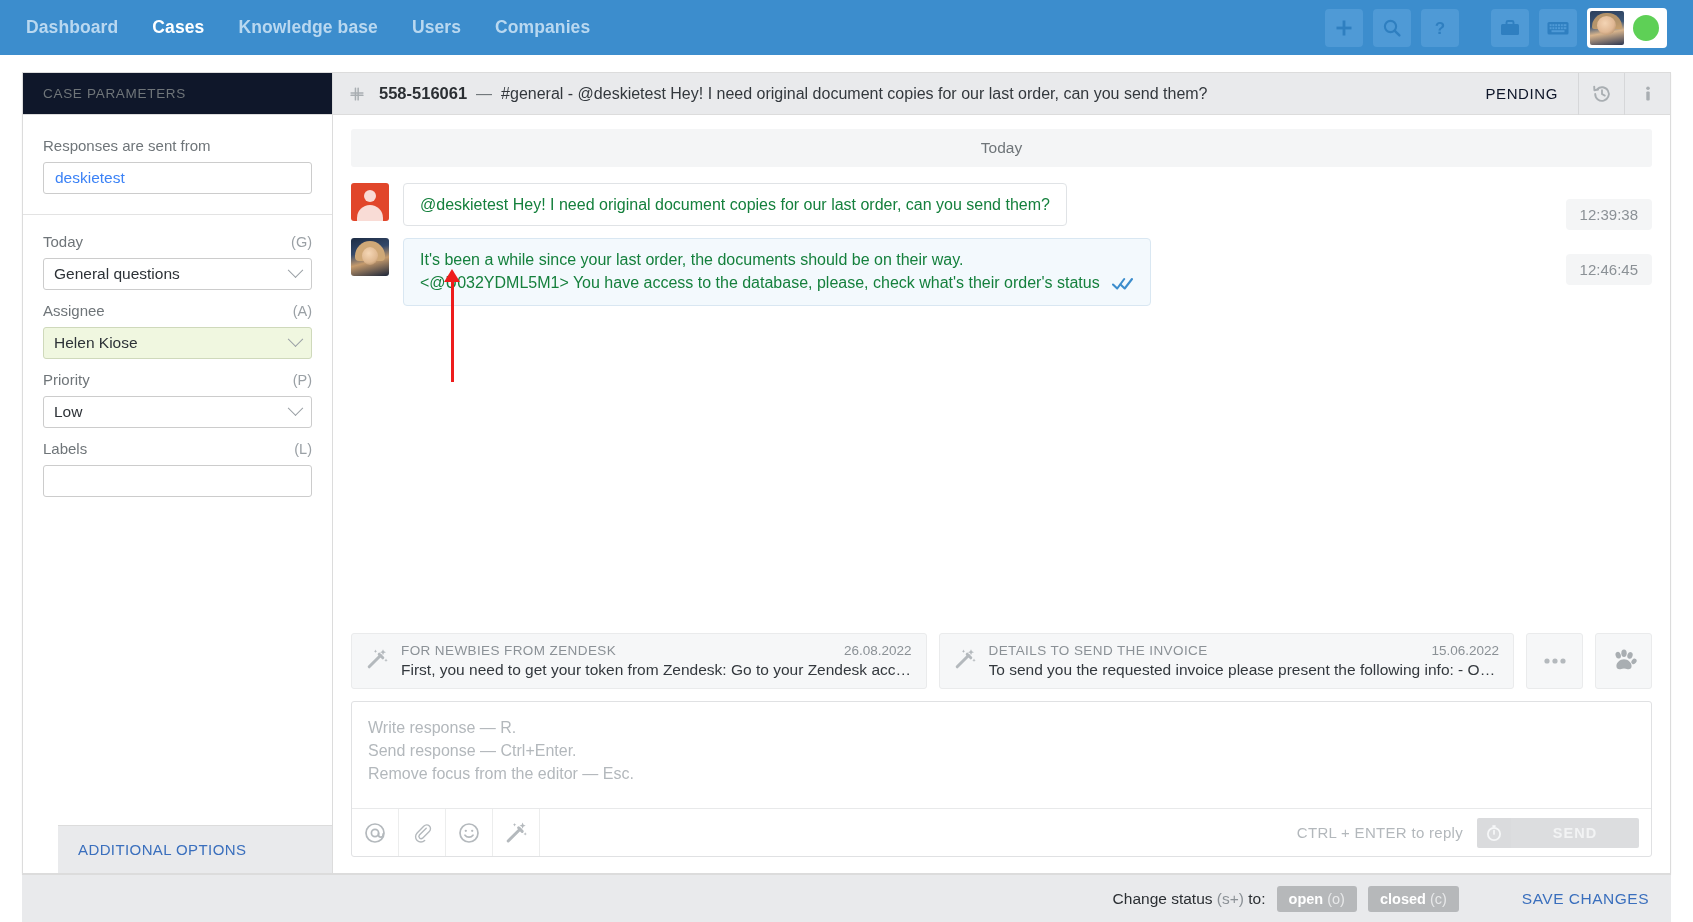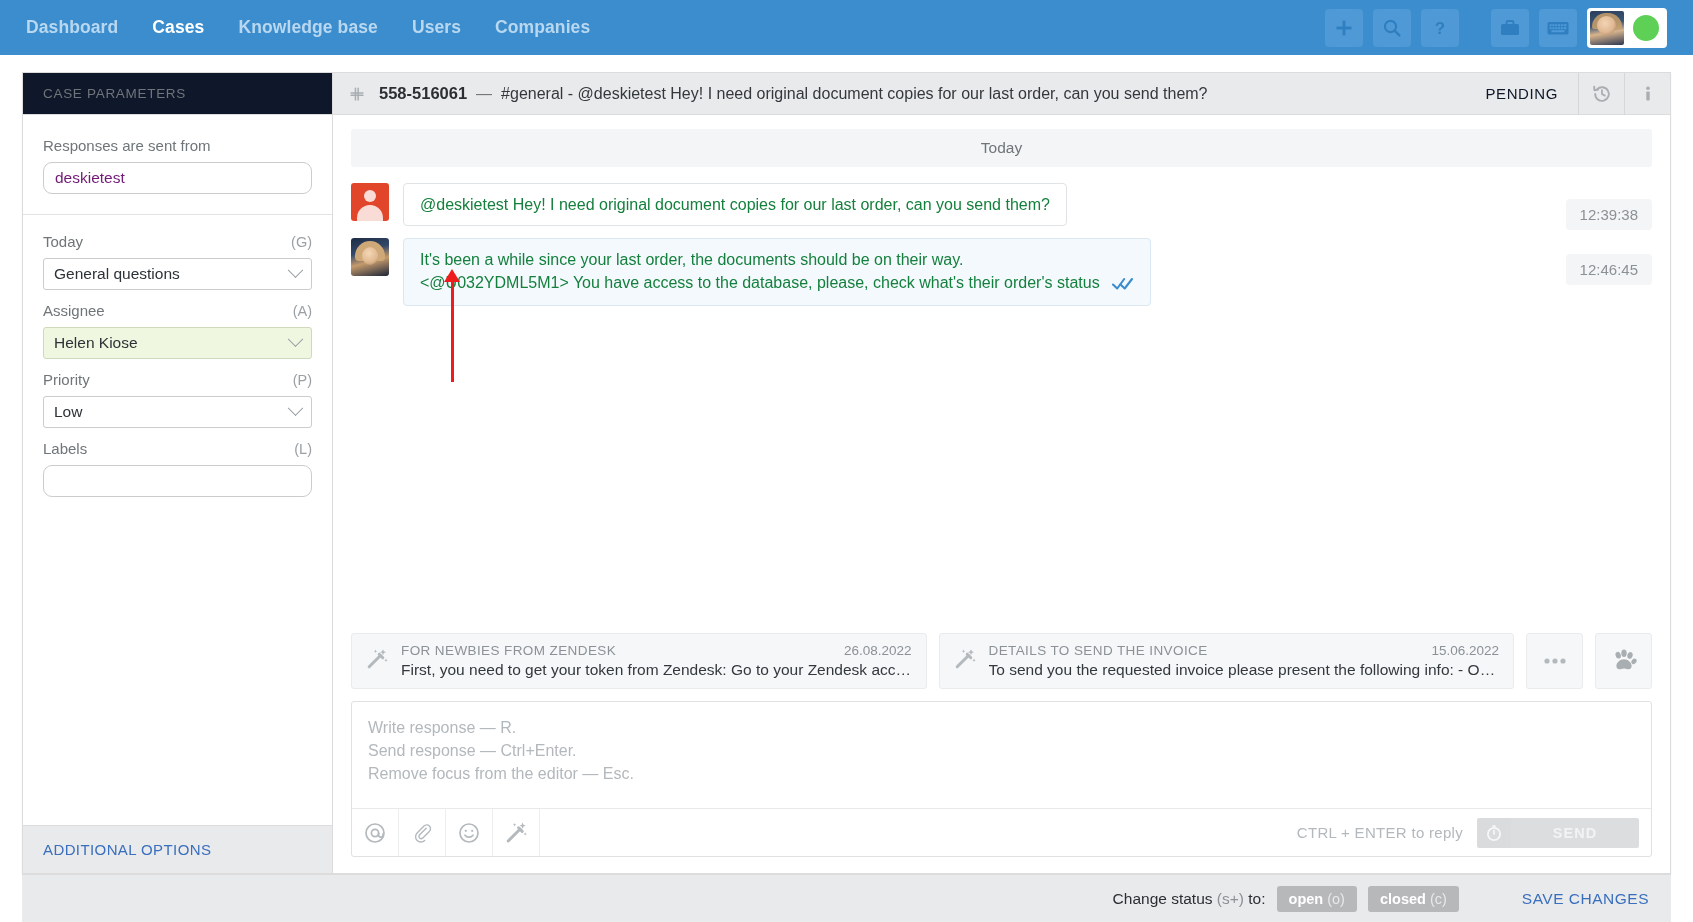--- a/index.html
+++ b/index.html
@@ -79,42 +79,42 @@
     display: flex; align-items: center; padding: 0 20px;
     font-size: 13.5px; color: #6f7579; letter-spacing: .7px;
   }
   .sb-body { padding: 22px 20px 0 20px; flex: 1; overflow: hidden; }
   .field-label {
     font-size: 15px; color: #6f7579; margin-bottom: 8px;
     display: flex; justify-content: space-between; align-items: baseline;
   }
   .field-hint { color: #9aa0a5; font-size: 14.5px; }
   .input-box {
-    height: 32px; border: 1px solid #ccc; border-radius: 9px;
+    height: 32px; border: 1px solid #ccc; border-radius: 3px;
     background: #fff; display: flex; align-items: center;
-    padding: 0 11px; font-size: 15.5px; color: #701a75;
+    padding: 0 11px; font-size: 15.5px; color: #3b82f6;
     position: relative; cursor: text;
   }
   .select-box {
     height: 32px; border: 1px solid #ccc; border-radius: 3px;
     background: #fff; display: flex; align-items: center;
     padding: 0 10px; font-size: 15.5px; color: #2d3237;
     position: relative; cursor: pointer;
   }
   .select-box.green { background: #f0f7e0; border-color: #cfd9bb; }
   .chev {
     margin-left: auto; width: 11px; height: 11px;
     border-right: 1.6px solid #9aa0a5; border-bottom: 1.6px solid #9aa0a5;
     transform: rotate(45deg) translate(-3px,-3px); flex: none;
   }
   .sb-divider { height: 1px; background: #e3e3e3; margin: 20px -20px 18px -20px; }
   .gap-sm { margin-bottom: 12px; }
   .sb-footer {
     height: 48px; background: #e9eaec; border-top: 1px solid #dcdcdc;
-    display: flex; align-items: center; padding: 0 20px;
+    display: flex; align-items: center; padding: 0 20px; margin-left: 35px;
   }
   .link-blue {
     color: #3a6fbd; font-size: 15px; letter-spacing: .4px; cursor: pointer;
   }
 
   
   .main { flex: 1; display: flex; flex-direction: column; min-width: 0; }
   .case-header {
     height: 42px; background: #e9eaec; border-bottom: 1px solid #dcdcdc;
     display: flex; align-items: center; padding: 0 0 0 14px;

